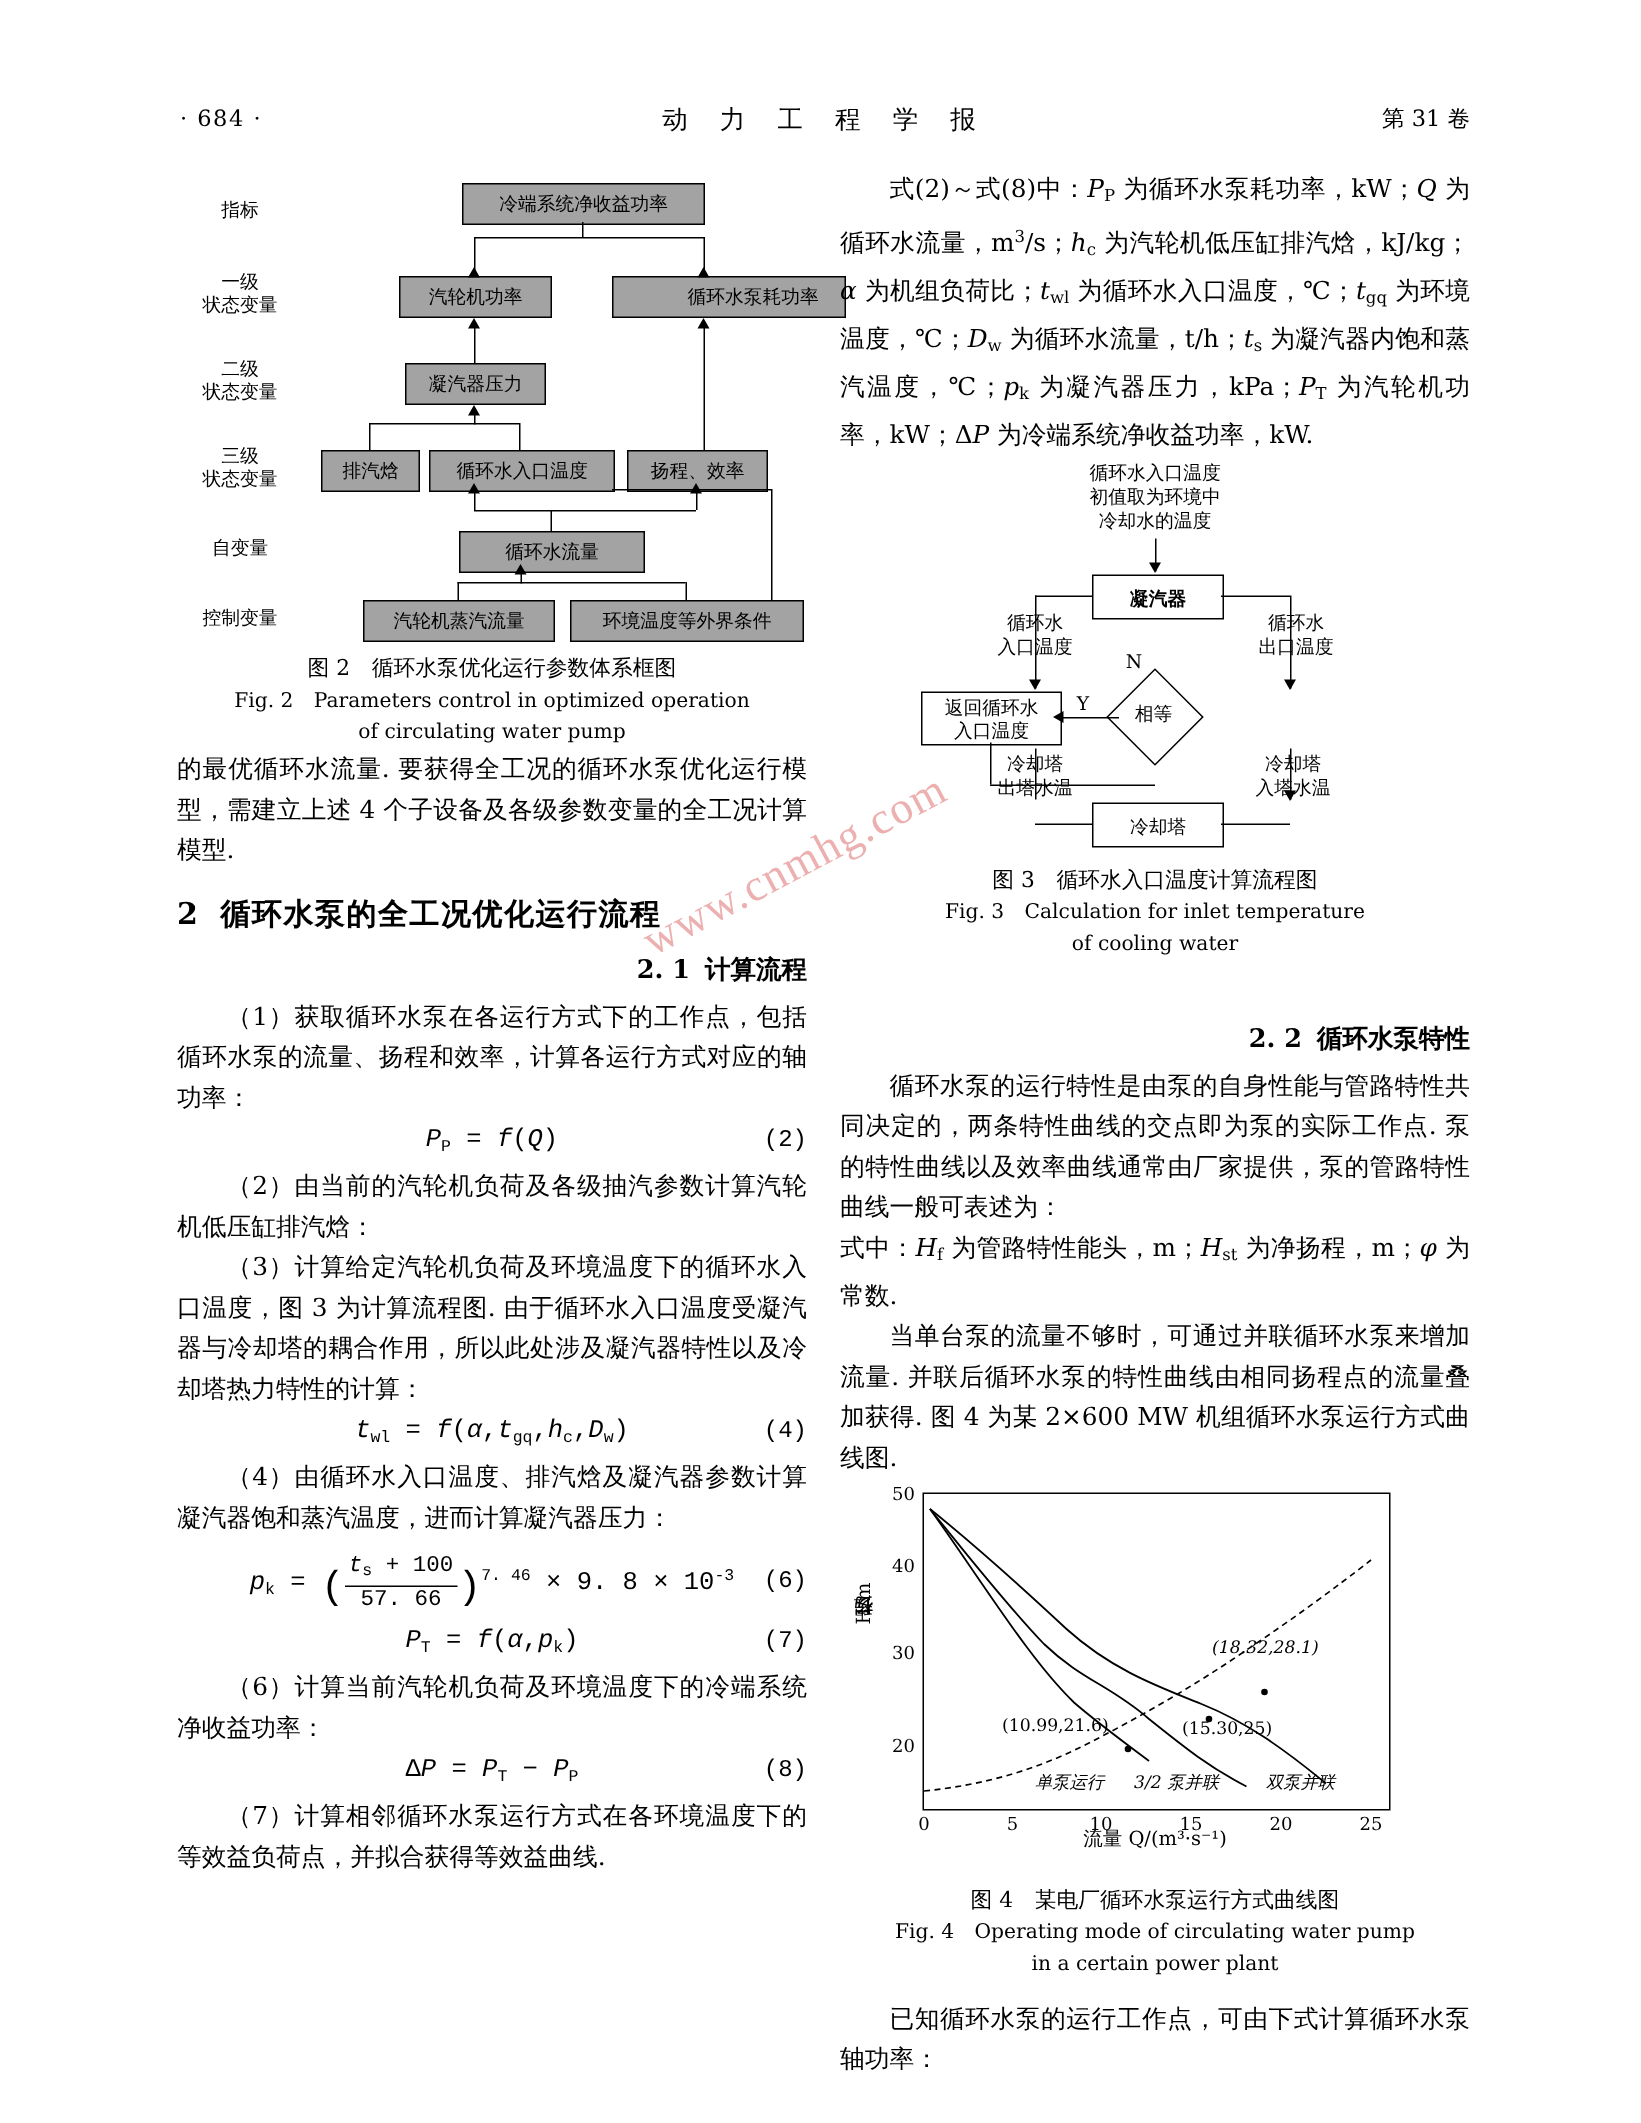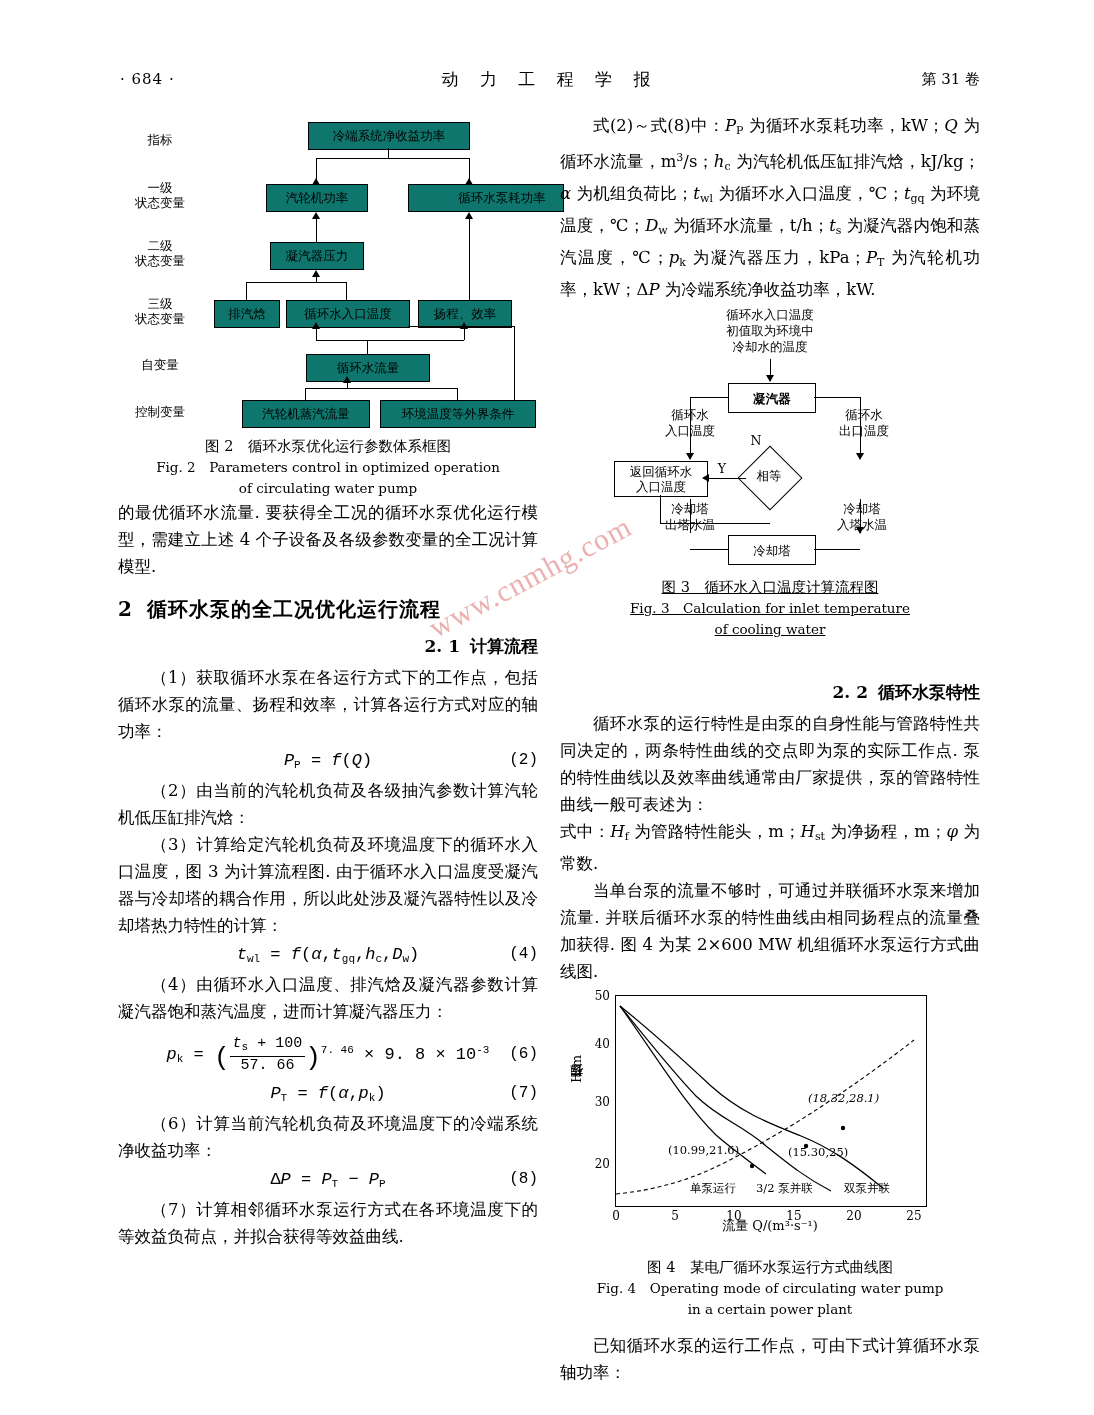--- a/index.html
+++ b/index.html
@@ -34,21 +34,21 @@
   h3.sub-sec .n{margin-right:10px;}
 
   .cap{font-size:14.5px;text-align:center;line-height:21px;margin-top:6px;}
   .cap .cn{font-size:14.5px;}
   .cap .en{font-size:13.5px;}
 
   
   .fig2{position:relative;width:420px;height:315px;font-size:12.5px;}
   .fig2 .lbl{position:absolute;text-align:center;line-height:15px;font-size:12.5px;}
   .fig2 .box{position:absolute;border:1px solid #000;text-align:left;font-size:12.5px;
-             display:flex;align-items:center;justify-content:center;background:#0f766e;}
+             display:flex;align-items:center;justify-content:center;background:#a3a3a3;}
   .ln{position:absolute;background:#000;}
   .vl{width:1px;}
   .hl{height:1px;}
   .arw{position:absolute;width:0;height:0;border-left:4px solid transparent;border-right:4px solid transparent;}
   .arw.up{border-bottom:7px solid #000;}
   .arw.down{border-top:7px solid #000;}
 
   
   .fig3{position:relative;width:420px;height:300px;font-size:12.5px;}
   .fig3 .box{position:absolute;border:1px solid #000;text-align:center;font-size:12.5px;
@@ -58,21 +58,21 @@
   .diatxt{position:absolute;font-size:12.5px;text-align:center;}
 
   
   .fig4{position:relative;width:420px;height:262px;}
   .chart{position:absolute;left:55px;top:10px;width:310px;height:210px;border:1px solid #000;}
   .ylab{position:absolute;left:8px;top:70px;font-size:13px;writing-mode:vertical-rl;transform:rotate(180deg);}
   .xlab{position:absolute;left:0;right:0;top:232px;text-align:center;font-size:13px;}
   .ytick{position:absolute;font-size:12px;text-align:right;width:26px;}
   .xtick{position:absolute;font-size:12px;text-align:center;width:20px;}
   .ann{position:absolute;font-size:11.5px;}
-  .legend{position:absolute;font-size:11.5px;}
+  .legend{position:absolute;font-size:11.5px;font-style:italic;}
 
   
   .wm{position:absolute;left:418px;top:560px;transform:rotate(-28deg);
       color:#e9a3a3;font-size:30px;font-family:"Liberation Serif",serif;opacity:.85;
       letter-spacing:1px;pointer-events:none;}
 </style>
 </head>
 <body>
 
 <div class="page">
@@ -247,21 +247,21 @@
 
       <div class="txt" style="left:78px;top:198px;width:104px;">冷却塔</div>
       <div class="txt" style="left:78px;top:214px;width:104px;">出塔水温</div>
       <div class="txt" style="left:250px;top:198px;width:104px;">冷却塔</div>
       <div class="txt" style="left:250px;top:214px;width:104px;">入塔水温</div>
 
       <div class="box" style="left:168px;top:232px;width:86px;height:28px;">冷却塔</div>
       <div class="ln hl" style="left:254px;top:246px;width:46px;"></div>
       <div class="ln hl" style="left:130px;top:246px;width:38px;"></div>
 
-      <div class="cap" style="position:absolute;left:0;top:268px;width:420px;text-decoration:underline;">
+      <div class="cap" style="position:absolute;left:0;top:268px;width:420px;">
         <div class="cn">图 3　循环水入口温度计算流程图</div>
         <div class="en">Fig. 3　Calculation for inlet temperature</div>
         <div class="en">of cooling water</div>
       </div>
     </div>
 
     <div style="height:66px"></div>
 
     <h3 class="sub-sec">
       <span class="n">2. 2</span><span>循环水泵特性</span>

